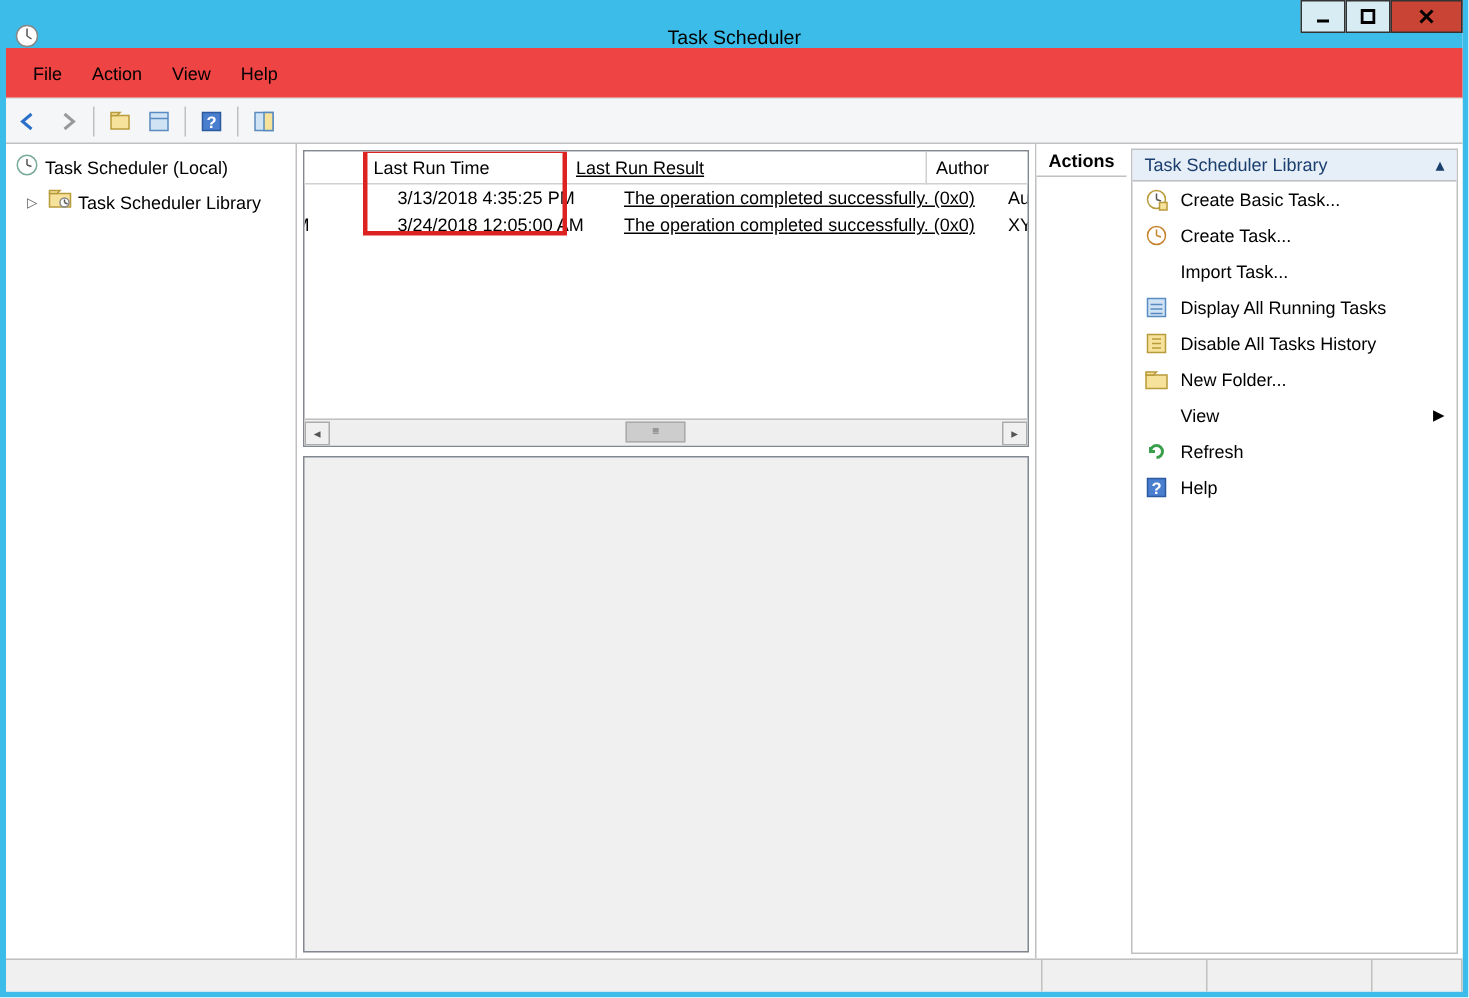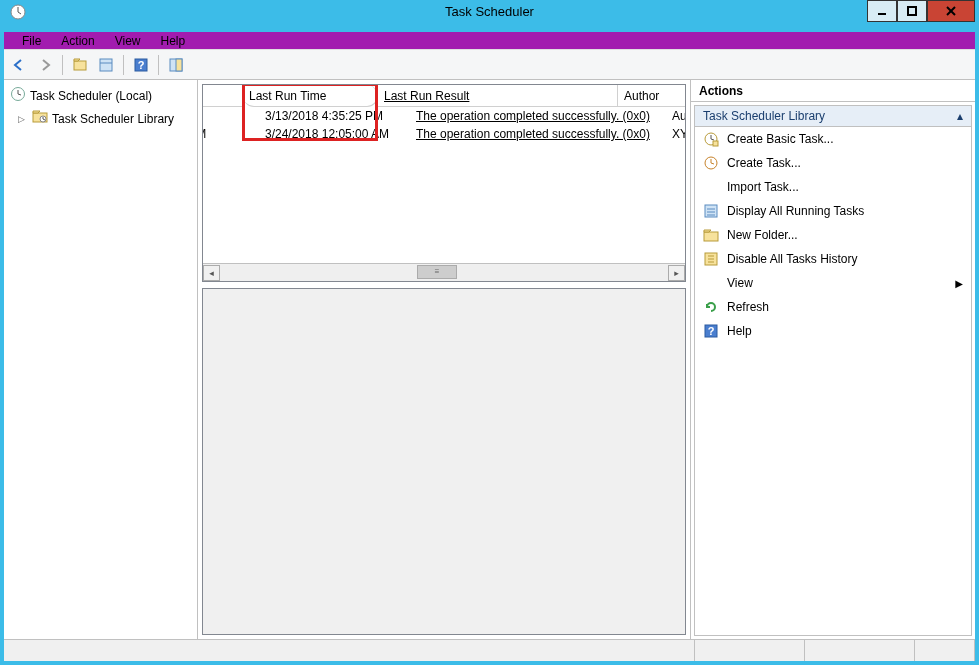--- a/index.html
+++ b/index.html
@@ -1,31 +1,31 @@
 <!DOCTYPE html>
 <html><head>
 <meta charset="utf-8">
 <style>
 * { box-sizing: border-box; margin: 0; padding: 0; }
 body { font-family: "Segoe UI", Tahoma, sans-serif; font-size: 12px; background: #fff; width: 979px; height: 665px; overflow: hidden; }
 
 .window { width: 979px; height: 665px; border: 4px solid #3cbce8; display: flex; flex-direction: column; }
 
 
-.titlebar { height: 28px; background: #3cbce8; display: flex; align-items: flex-start; position: relative; }
+.titlebar { height: 28px; background: #3cbce8; display: flex; align-items: flex-end; position: relative; }
 .titlebar-icon { width: 16px; height: 16px; margin-left: 6px; }
 .titlebar-title { position: absolute; left: 50%; transform: translateX(-50%); font-size: 13px; color: #000; }
 .window-controls { margin-left: auto; display: flex; height: 100%; }
 .win-btn { width: 30px; height: 22px; border: 1px solid #333; display: flex; align-items: center; justify-content: center; font-size: 13px; font-weight: bold; background: #d4e8f0; margin-top: -4px; }
 .win-btn.min { background: #d8ecf4; }
 .win-btn.max { background: #d8ecf4; }
 .win-btn.close { background: #c94434; color: #000; width: 48px; }
 
 
-.menubar { height: 18px; background: #a21caf; display: flex; align-items: center; padding-left: 8px; gap: 0; border-bottom: 1px solid #e0e0e0; }
+.menubar { height: 34px; background: #ef4444; display: flex; align-items: center; padding-left: 8px; gap: 0; border-bottom: 1px solid #e0e0e0; }
 .menu-item { padding: 2px 10px; cursor: default; }
 
 
 .toolbar { height: 30px; background: #f5f6f7; border-bottom: 1px solid #c0c0c0; display: flex; align-items: center; padding-left: 4px; gap: 4px; }
 .tb-btn { width: 22px; height: 22px; display: flex; align-items: center; justify-content: center; border: 1px solid transparent; }
 .tb-sep { width: 1px; height: 20px; background: #c0c0c0; margin: 0 2px; }
 
 
 .content { flex: 1; display: flex; background: #fff; min-height: 0; }
 
@@ -38,35 +38,35 @@
 
 .middle-pane { flex: 1; display: flex; flex-direction: column; border-right: 1px solid #c0c0c0; padding: 4px; min-width: 0; }
 .task-list-container { border: 1px solid #828790; height: 198px; display: flex; flex-direction: column; position: relative; overflow: hidden; }
 .task-list { flex: 1; overflow: hidden; position: relative; }
 .task-table { position: absolute; left: -40px; top: 0; }
 .th-row { display: flex; height: 22px; }
 .th { border-right: 1px solid #d0d0d0; border-bottom: 1px solid #d0d0d0; padding: 2px 6px; background: #fff; display: flex; align-items: center; }
 .td-row { display: flex; height: 18px; gap: 16px; }
 .td { padding: 1px 6px; display: flex; align-items: center; white-space: nowrap; }
 .col-nrt { width: 80px; }
-.col-lrt { width: 135px; border-radius: 11px; }
+.col-lrt { width: 135px; }
 .col-lrr { width: 240px; text-decoration: underline; }
 .col-auth { width: 80px; }
 .highlight-box { position: absolute; border: 3px solid #d22; pointer-events: none; }
 .hl1 { left: 39px; top: -2px; width: 136px; height: 58px; }
 
 .hscroll { height: 18px; border-top: 1px solid #c0c0c0; display: flex; align-items: center; background: #f0f0f0; }
 .hscroll-btn { width: 17px; height: 16px; background: #f0f0f0; border: 1px solid #ababab; display: flex; align-items: center; justify-content: center; font-size: 9px; color: #555; }
 .hscroll-track { flex: 1; height: 16px; position: relative; background: #efefef; }
 .hscroll-thumb { position: absolute; left: 44%; width: 40px; height: 14px; top: 0; background: #cdcdcd; border: 1px solid #ababab; display: flex; align-items: center; justify-content: center; font-size: 8px; color: #666; }
 
 .detail-pane { flex: 1; margin-top: 6px; border: 1px solid #828790; background: #f0f0f0; }
 
 
-.actions-pane { width: 284px; display: flex; flex-direction: column; }
+.actions-pane { width: 284px; display: flex; flex-direction: row; }
 .actions-header { height: 22px; background: #fff; border-bottom: 1px solid #c0c0c0; padding: 2px 8px; font-weight: bold; display: flex; align-items: center; }
 .actions-body { flex: 1; border: 1px solid #c0c0c0; margin: 3px; background: #fff; }
 .actions-section-title { background: #e6eef7; border-top: 1px solid #c0c0c0; border-bottom: 1px solid #c0c0c0; padding: 3px 8px; color: #1a3e6e; display: flex; align-items: center; justify-content: space-between; }
 .actions-section-title:first-child { border-top: none; }
 .action-item { display: flex; align-items: center; gap: 8px; padding: 4px 8px; cursor: default; }
 .action-icon { width: 16px; height: 16px; flex-shrink: 0; display: flex; align-items: center; justify-content: center; }
 .action-arrow { margin-left: auto; font-size: 10px; }
 
 
 .statusbar { height: 22px; border-top: 1px solid #c0c0c0; background: #f0f0f0; display: flex; }
@@ -257,36 +257,36 @@
                 <line x1="4" y1="6" x2="12" y2="6" stroke="#5a8bc0"></line>
                 <line x1="4" y1="9" x2="12" y2="9" stroke="#5a8bc0"></line>
                 <line x1="4" y1="12" x2="12" y2="12" stroke="#5a8bc0"></line>
               </svg>
             </span>
           <span>Display All Running Tasks</span>
         </div>
         <div class="action-item">
           <span class="action-icon">
               <svg class="icon-svg" viewBox="0 0 16 16">
-                <rect x="1" y="5" width="14" height="9" fill="#f7e29c" stroke="#b89b3a"></rect>
-                <path d="M1 5 L6 5 L8 3 L1 3 Z" fill="#f7e29c" stroke="#b89b3a"></path>
-              </svg>
-            </span>
-          <span>New Folder...</span>
-        </div>
-        <div class="action-item">
-          <span class="action-icon">
-              <svg class="icon-svg" viewBox="0 0 16 16">
                 <rect x="2" y="2" width="12" height="12" fill="#f7e29c" stroke="#b89b3a"></rect>
                 <line x1="5" y1="5" x2="11" y2="5" stroke="#b89b3a"></line>
                 <line x1="5" y1="8" x2="11" y2="8" stroke="#b89b3a"></line>
                 <line x1="5" y1="11" x2="11" y2="11" stroke="#b89b3a"></line>
               </svg>
             </span>
           <span>Disable All Tasks History</span>
+        </div>
+        <div class="action-item">
+          <span class="action-icon">
+              <svg class="icon-svg" viewBox="0 0 16 16">
+                <rect x="1" y="5" width="14" height="9" fill="#f7e29c" stroke="#b89b3a"></rect>
+                <path d="M1 5 L6 5 L8 3 L1 3 Z" fill="#f7e29c" stroke="#b89b3a"></path>
+              </svg>
+            </span>
+          <span>New Folder...</span>
         </div>
         <div class="action-item">
           <span class="action-icon"></span>
           <span>View</span>
           <span class="action-arrow">▶</span>
         </div>
         <div class="action-item">
           <span class="action-icon">
               <svg class="icon-svg" viewBox="0 0 16 16">
                 <path d="M4 8 A4 4 0 1 1 8 12" fill="none" stroke="#3a9f4a" stroke-width="2"></path>

